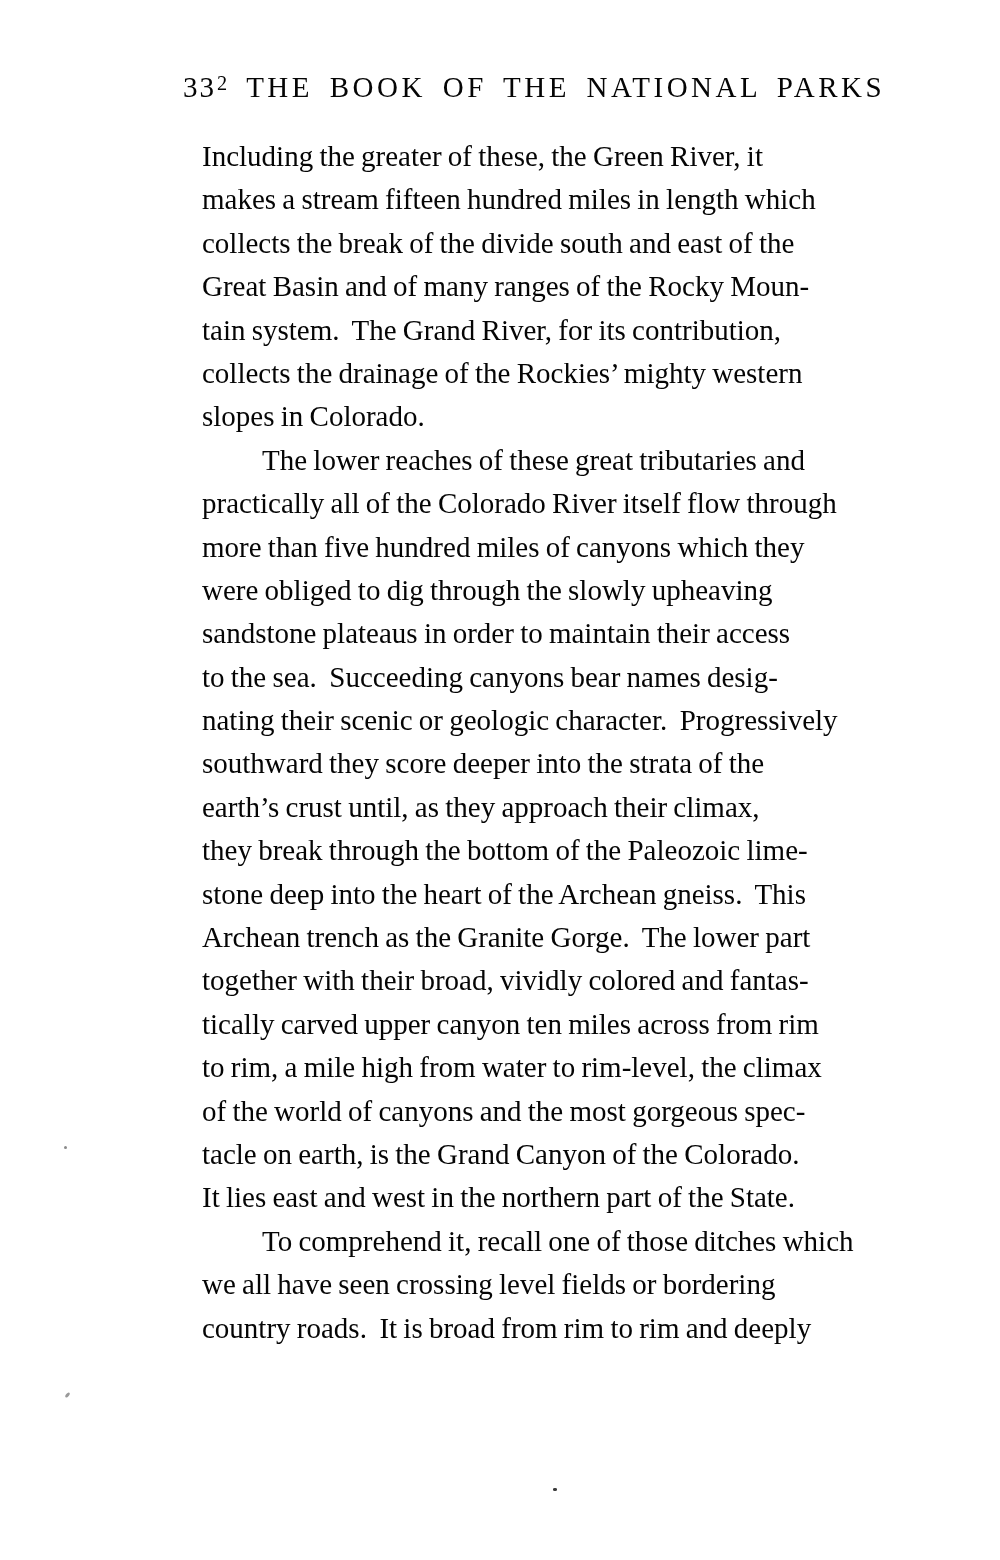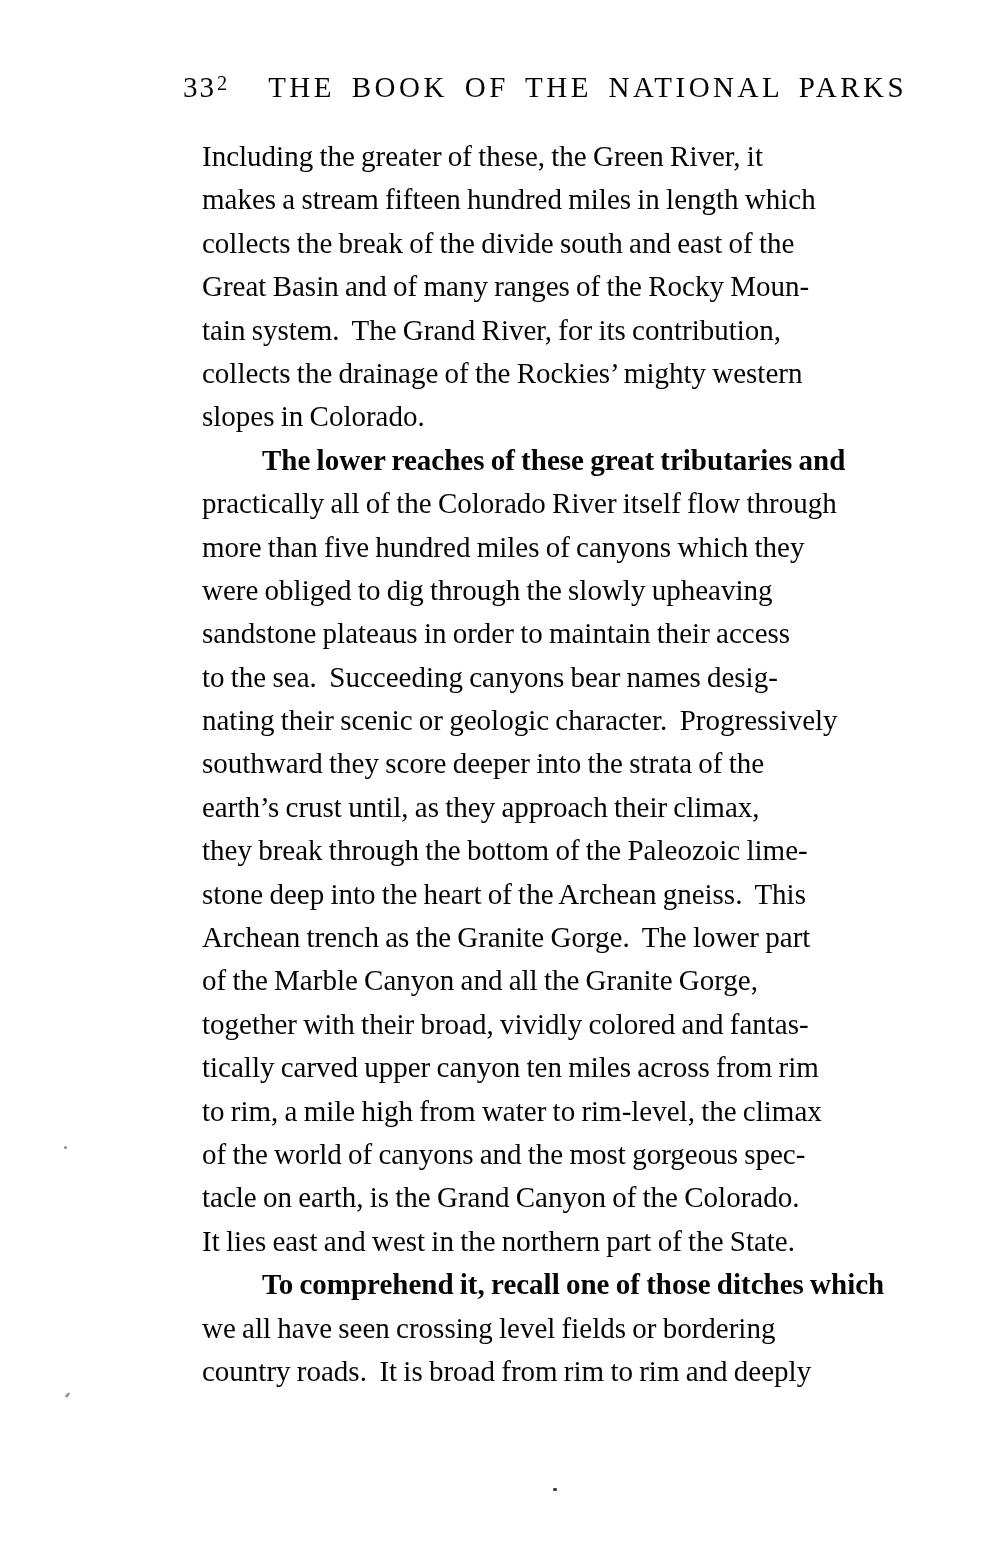--- a/index.html
+++ b/index.html
@@ -30,21 +30,21 @@
   .page-number {
     letter-spacing: 2px;
   }
   .page-number .sup {
     font-size: 0.7em;
     position: relative;
     top: -7px;
     left: 1px;
   }
   .header-title {
-    margin-left: 40px;
+    margin-left: 18px;
     letter-spacing: 3.5px;
     word-spacing: 6px;
   }
   .body-text {
     position: absolute;
     left: 183px;
     top: 135px;
     width: 762px;
     font-size: 29px;
     line-height: 43.4px;
@@ -60,21 +60,20 @@
   }
   
   .line::after { content: ""; display: inline-block; width: 100%; height: 0; }
   .line.no-just {
     text-align: right;
     text-align-last: left;
   }
   .line.no-just::after { content: none; }
   .line.indent {
     text-indent: 60px;
-    font-weight: bold;
   }
   .speck {
     position: absolute;
     background: #8a8a8a;
     border-radius: 50%;
   }
   .speck.dot-small   { width: 3px; height: 3px; }
   .speck.dash-tilt   { width: 3px; height: 6px; transform: rotate(38deg); background: #9a9a9a; }
   .speck.dot-dark    { width: 4px; height: 3px; background: #3a3a3a; border-radius: 40%; }
 </style>
@@ -102,21 +101,20 @@
       <div class="line">more than five hundred miles of canyons which they</div>
       <div class="line">were obliged to dig through the slowly upheaving</div>
       <div class="line">sandstone plateaus in order to maintain their access</div>
       <div class="line">to the sea.&nbsp; Succeeding canyons bear names desig-</div>
       <div class="line">nating their scenic or geologic character.&nbsp; Progressively</div>
       <div class="line">southward they score deeper into the strata of the</div>
       <div class="line">earth’s crust until, as they approach their climax,</div>
       <div class="line">they break through the bottom of the Paleozoic lime-</div>
       <div class="line">stone deep into the heart of the Archean gneiss.&nbsp; This</div>
       <div class="line">Archean trench as the Granite Gorge.&nbsp; The lower part</div>
-      <div class="line">of the Marble Canyon and all the Granite Gorge,</div>
       <div class="line">together with their broad, vividly colored and fantas-</div>
       <div class="line">tically carved upper canyon ten miles across from rim</div>
       <div class="line">to rim, a mile high from water to rim-level, the climax</div>
       <div class="line">of the world of canyons and the most gorgeous spec-</div>
       <div class="line">tacle on earth, is the Grand Canyon of the Colorado.</div>
       <div class="line">It lies east and west in the northern part of the State.</div>
       <div class="line indent">To comprehend it, recall one of those ditches which</div>
       <div class="line">we all have seen crossing level fields or bordering</div>
       <div class="line">country roads.&nbsp; It is broad from rim to rim and deeply</div>
     </main>

